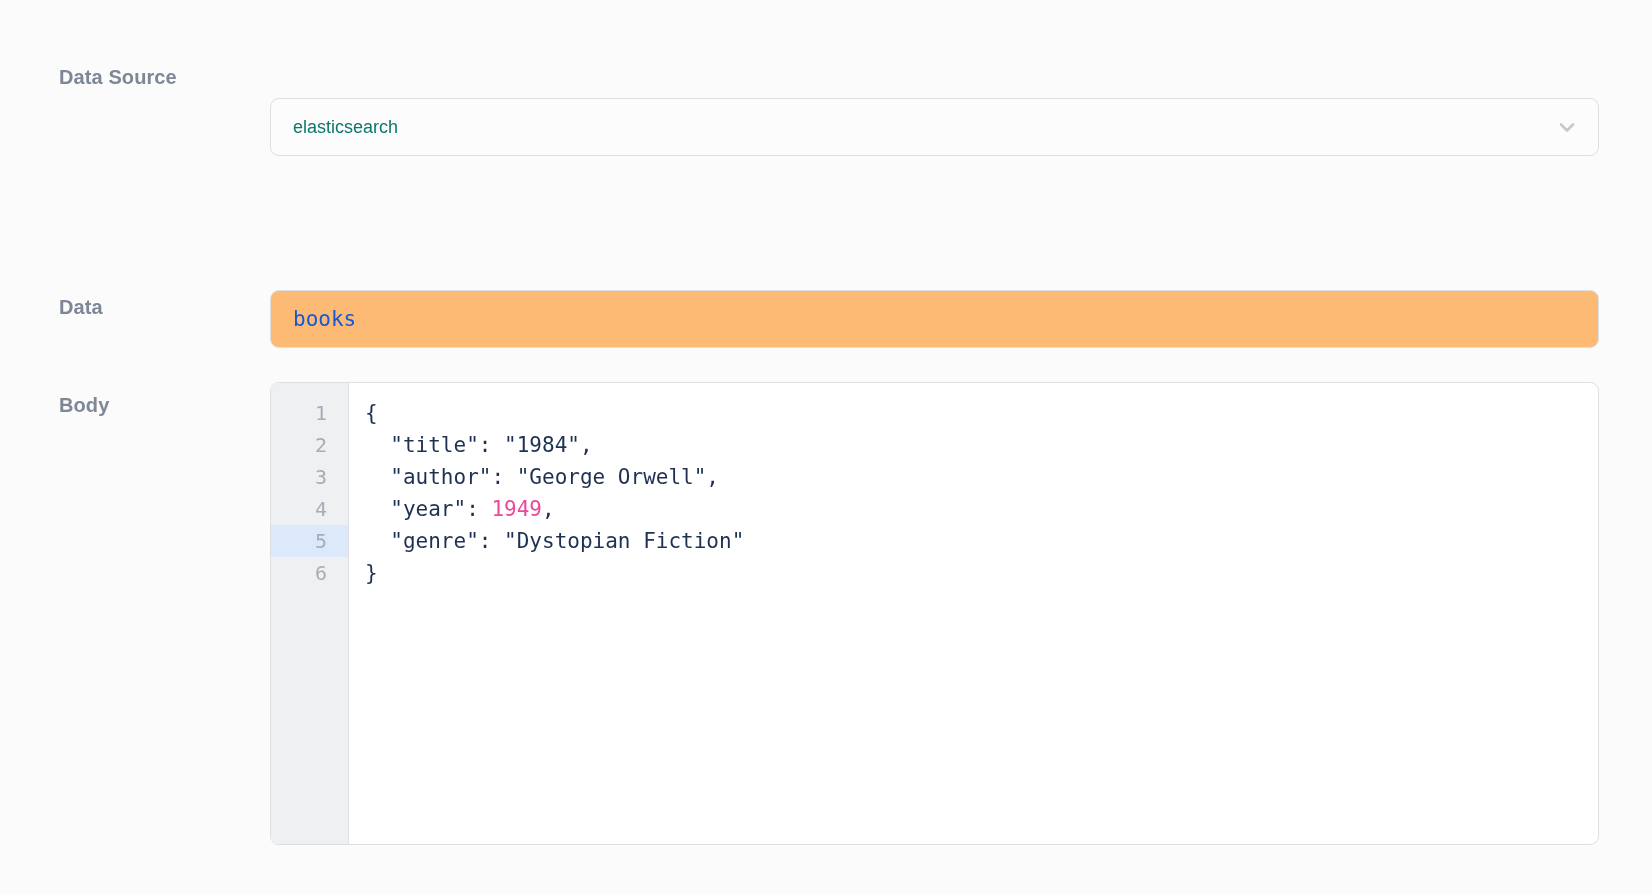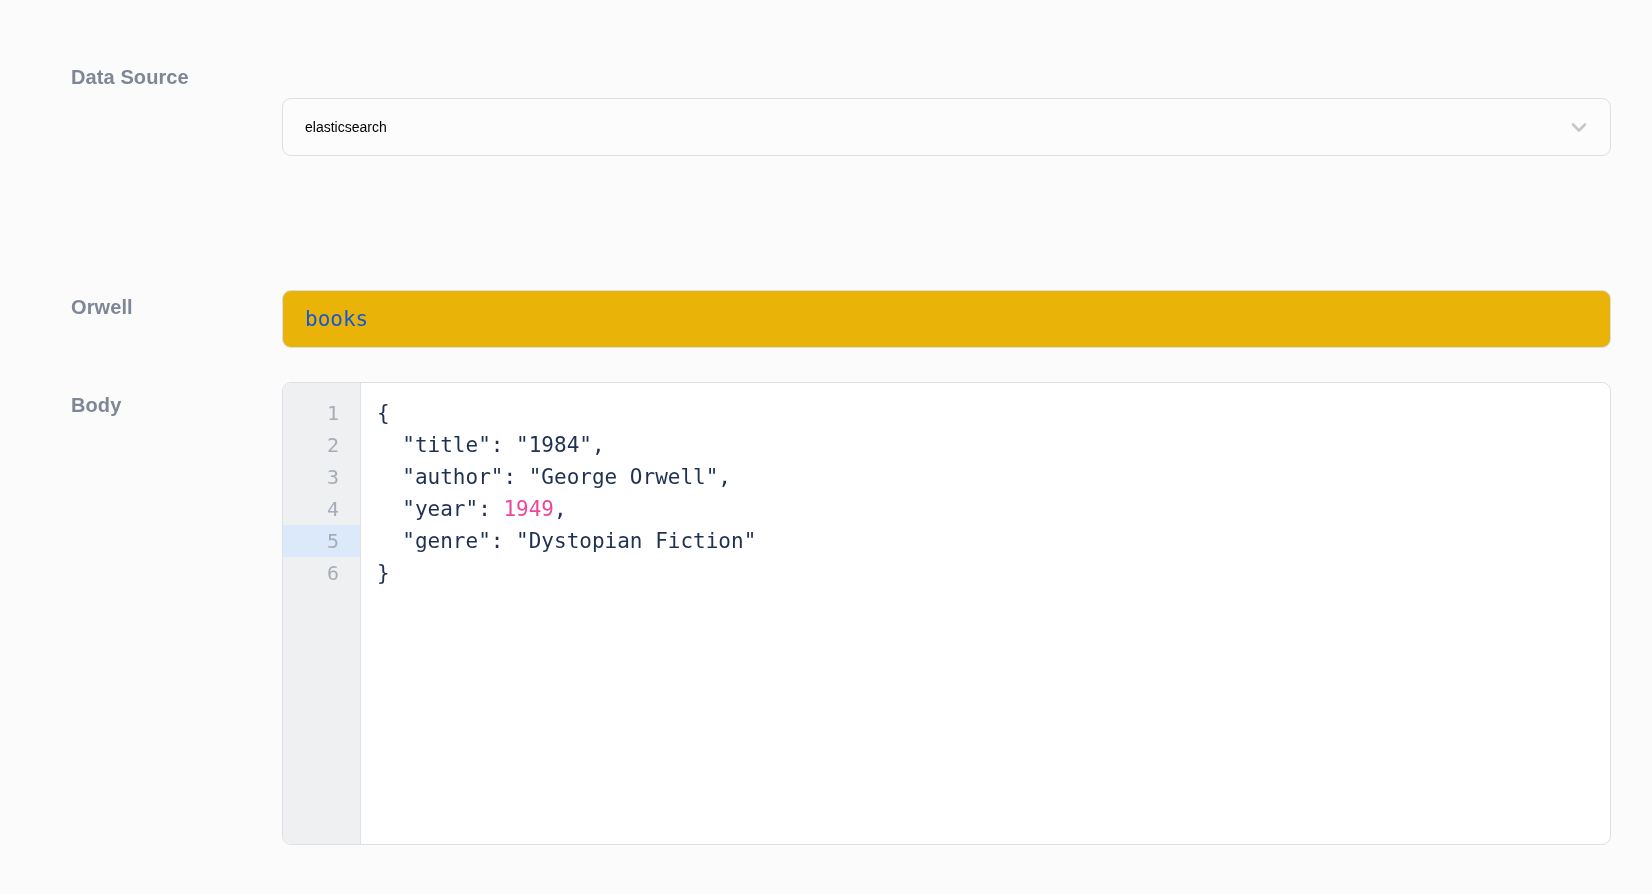--- a/index.html
+++ b/index.html
@@ -10,21 +10,21 @@
     width: 1652px;
     height: 894px;
     background: #fbfbfc;
     font-family: "Liberation Sans", sans-serif;
     overflow: hidden;
     position: relative;
   }
 
   .form {
     position: absolute;
-    left: 16px;
+    left: 4px;
     top: 0;
     width: 1313px;
     height: 894px;
   }
 
   
   .row {
     position: absolute;
     left: 0;
     width: 1652px;
@@ -47,26 +47,26 @@
     width: 1329px;
     box-sizing: border-box;
     border: 1.5px solid #dcdfe4;
     border-radius: 9px;
     background: #fcfcfd;
     display: flex;
     align-items: center;
     padding: 0 18px 0 22px;
   }
   .control.input-white {
-    background: #eab308;
+    background: #fdba74;
   }
   .control .value {
     flex: 1 1 auto;
-    color: #000000;
-    font-size: 14px;
+    color: #0f766e;
+    font-size: 18px;
     white-space: nowrap;
     overflow: hidden;
     text-overflow: ellipsis;
   }
   .control .value.mono-blue {
     font-family: "DejaVu Sans Mono", "Liberation Mono", monospace;
     color: #1558d6;
     font-size: 21px;
   }
   .chevron {
@@ -159,21 +159,21 @@
       <span class="chevron">
         <svg width="26" height="26" viewBox="0 0 26 26" aria-hidden="true">
           <path d="M7 10.5 L13 16.5 L19 10.5" fill="none" stroke="#c4c8ce" stroke-width="2.6" stroke-linecap="round" stroke-linejoin="round"></path>
         </svg>
       </span>
     </div>
   </div>
 
 
   <div class="row" id="row-index">
-    <div class="label">Orwell</div>
+    <div class="label">Data</div>
     <div class="control input-white">
       <span class="value mono-blue">books</span>
     </div>
   </div>
 
   <div class="row" id="row-body">
     <div class="label">Body</div>
     <div class="editor">
       <div class="gutter">
         <div class="ln">1</div>

